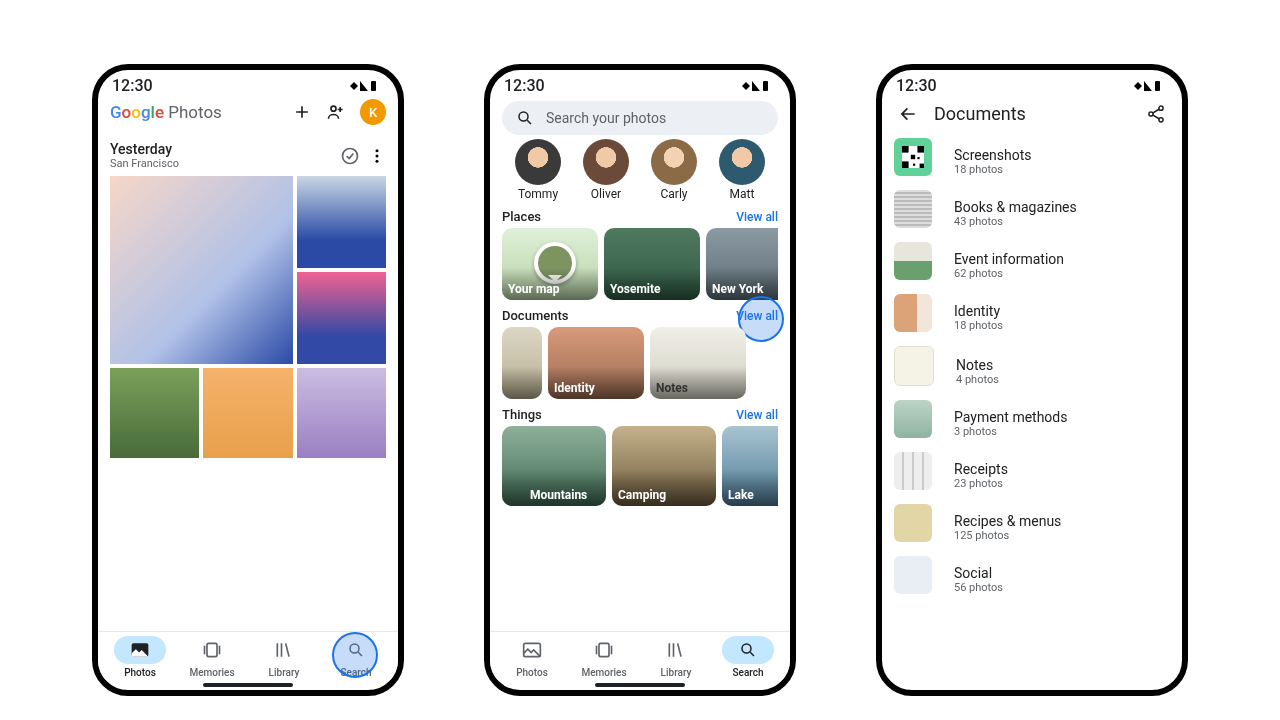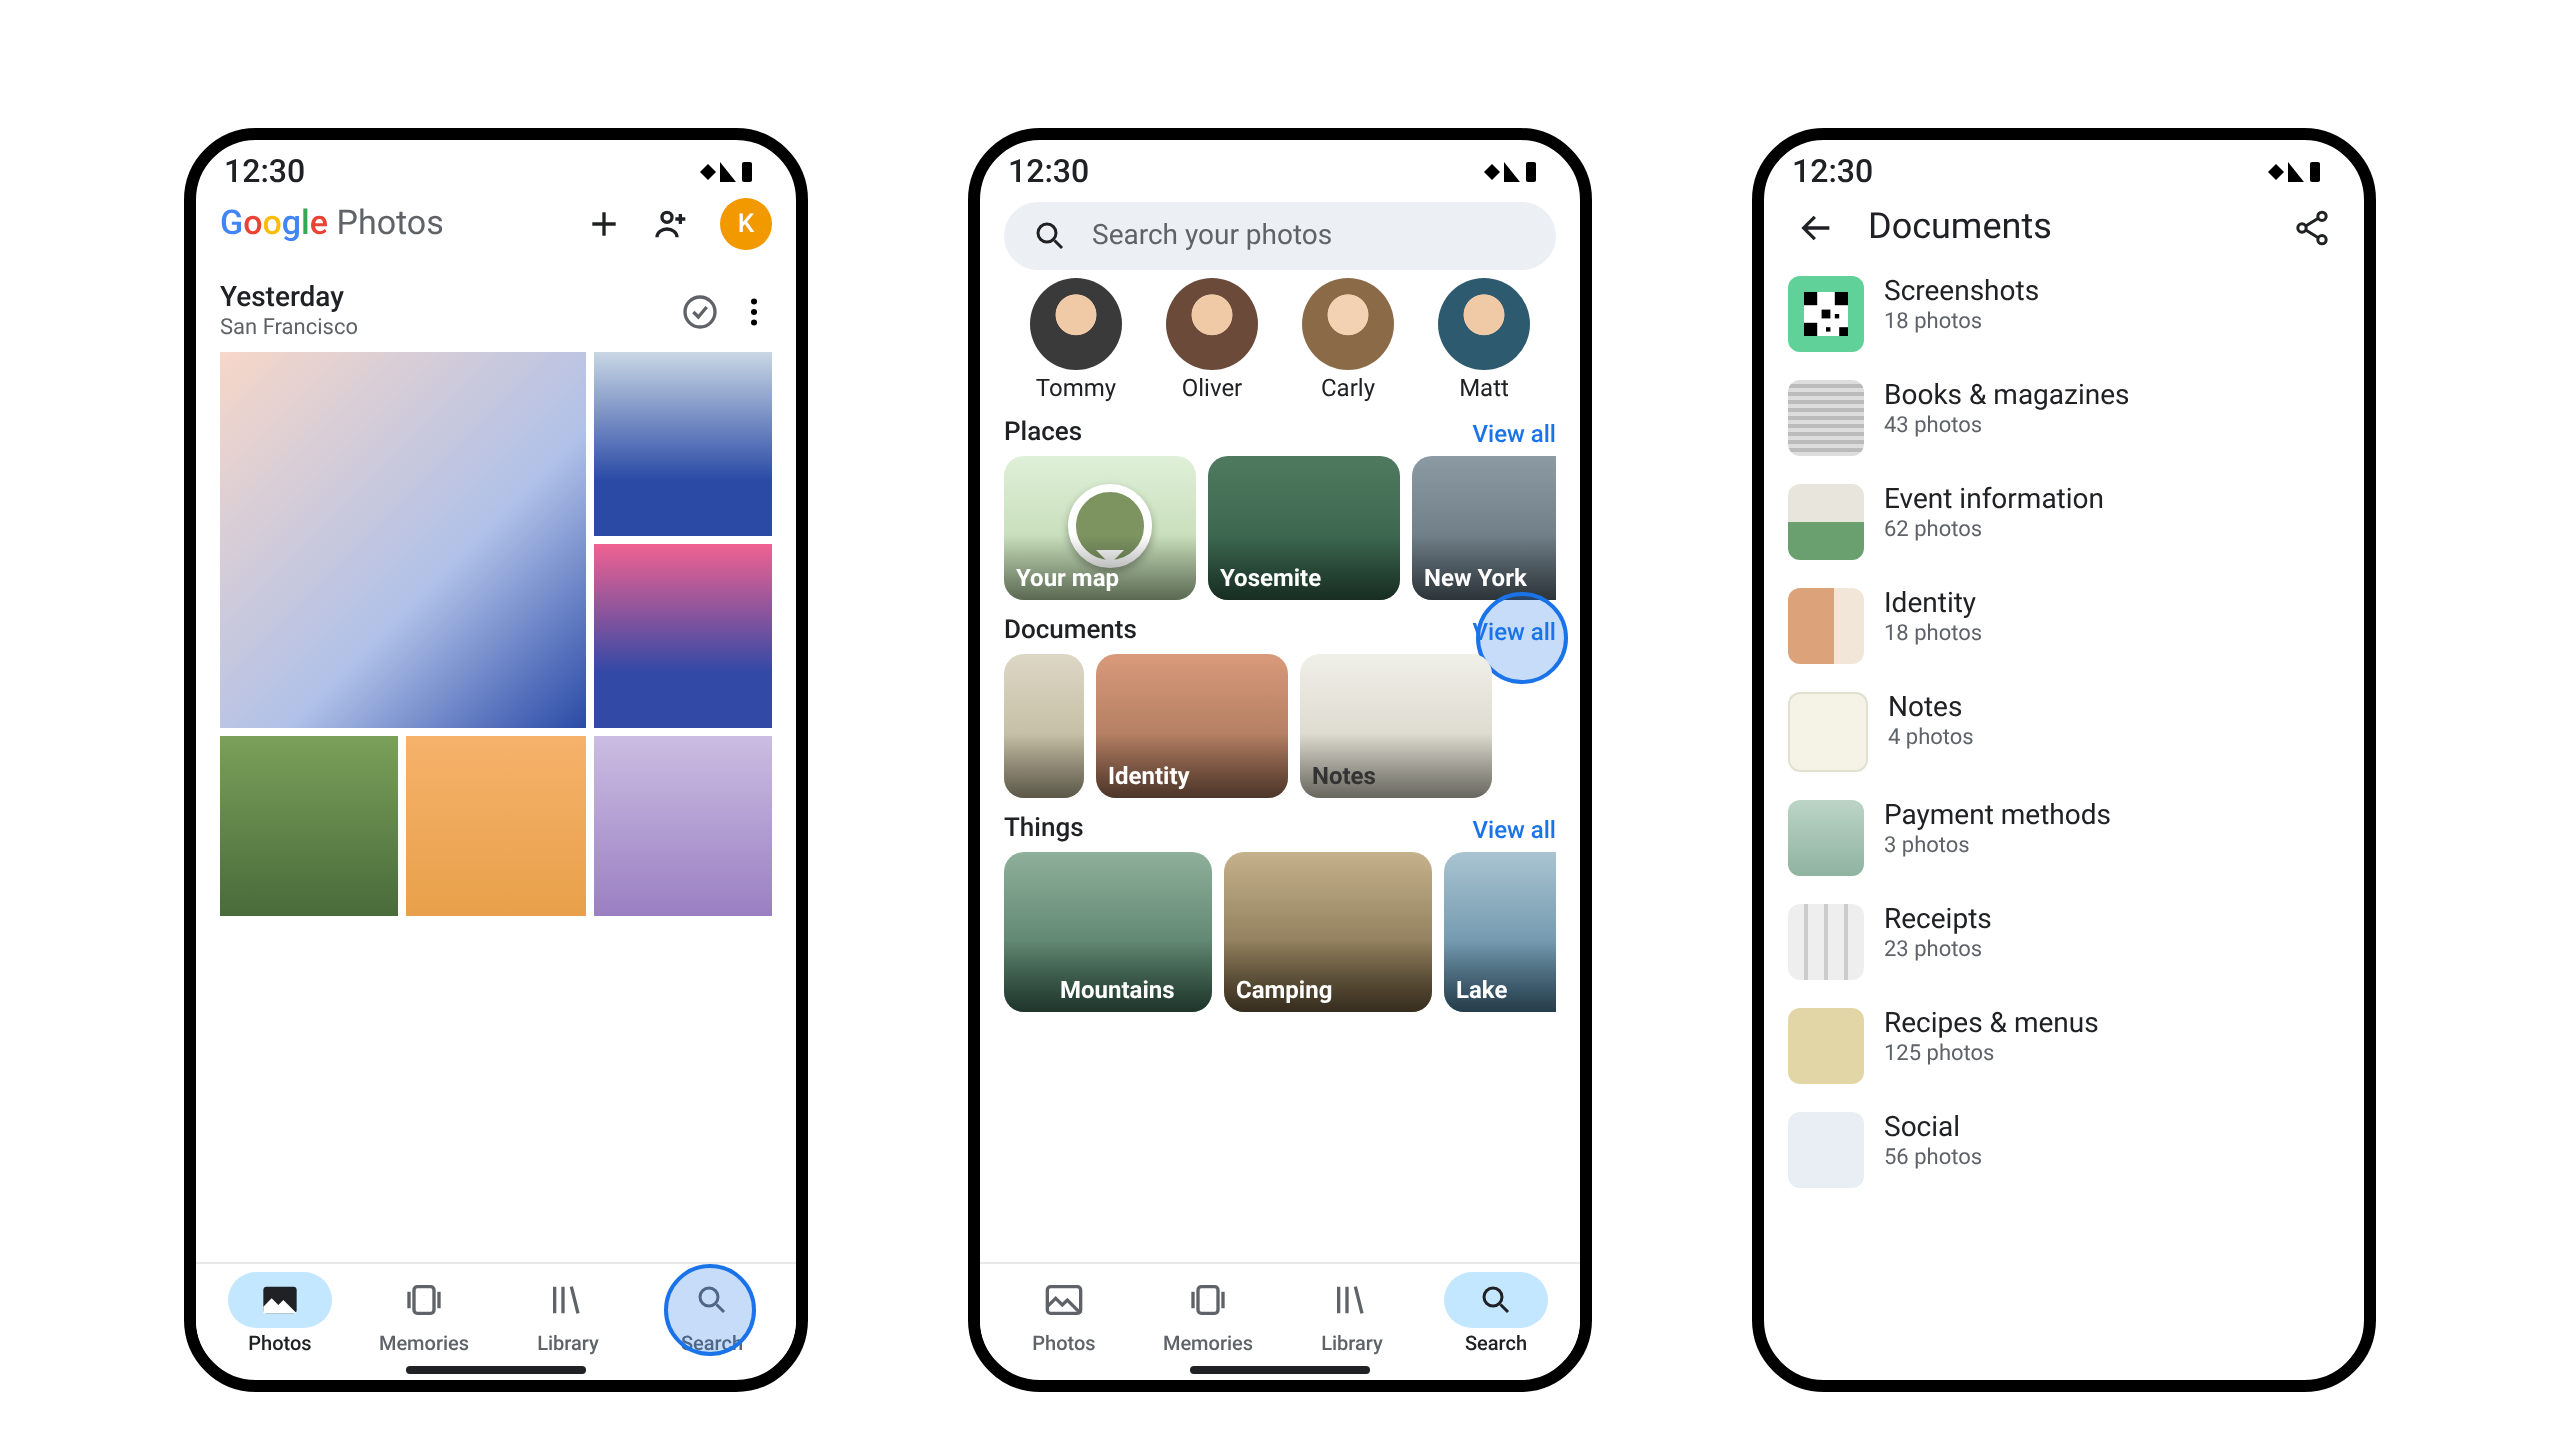--- a/index.html
+++ b/index.html
@@ -76,21 +76,21 @@
   .t-cp{background:linear-gradient(#c5b28c,#6c5a3c);}
   .t-lk{background:linear-gradient(#a9c4d1,#4c7a95);}
   .map-pin{width:34px;height:34px;border-radius:50%;background:#7d9461;border:4px solid #fff;position:absolute;top:14px;left:32px;box-shadow:0 2px 4px rgba(0,0,0,.3);}
   .map-pin::after{content:"";position:absolute;bottom:-9px;left:50%;transform:translateX(-50%);border:7px solid transparent;border-top-color:#fff;}
   .tap-ring{position:absolute;width:42px;height:42px;border-radius:50%;border:2px solid #1a73e8;background:rgba(26,115,232,.25);pointer-events:none;}
 
   
   .titlebar{display:flex;align-items:center;justify-content:space-between;padding:6px 4px 10px;}
   .titlebar .t{font-size:18px;font-weight:400;margin-left:16px;}
   .doc-list{display:flex;flex-direction:column;gap:14px;margin-top:4px;}
-  .doc-item{display:flex;align-items:flex-start;gap:10px;}
+  .doc-item{display:flex;align-items:flex-end;gap:22px;}
   .doc-thumb{width:38px;height:38px;border-radius:6px;flex-shrink:0;}
   .doc-item .lbl{font-size:14px;line-height:1.15;}
   .doc-item .sub{font-size:11px;color:var(--muted);}
   .dt-ss{background:#61d19a;display:flex;align-items:center;justify-content:center;}
   .dt-bk{background:repeating-linear-gradient(#ddd,#ddd 2px,#bbb 2px,#bbb 4px);}
   .dt-ev{background:linear-gradient(#e8e6dc 50%,#6aa070 50%);}
   .dt-id{background:linear-gradient(90deg,#dca37a 60%,#f1e6d8 60%);}
   .dt-nt{background:#f5f3e6;border:1px solid #e3e0cf;}
   .dt-pm{background:linear-gradient(#bcd4c6,#8fb3a1);}
   .dt-rc{background:repeating-linear-gradient(90deg,#eee 0 8px,#ccc 8px 10px);}

